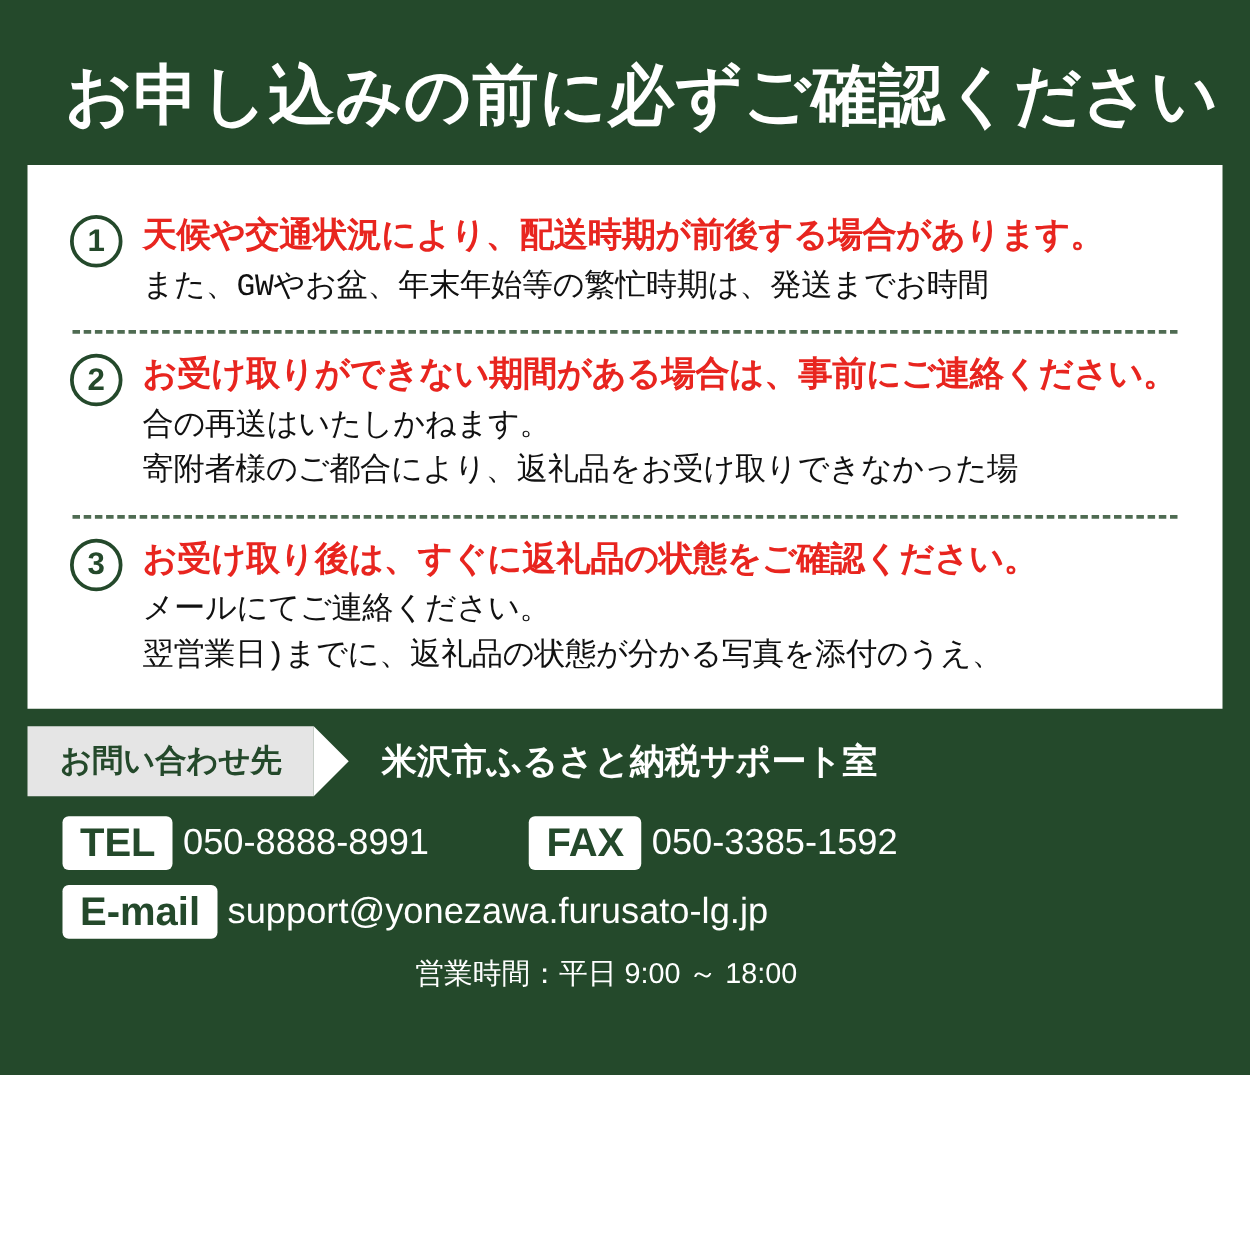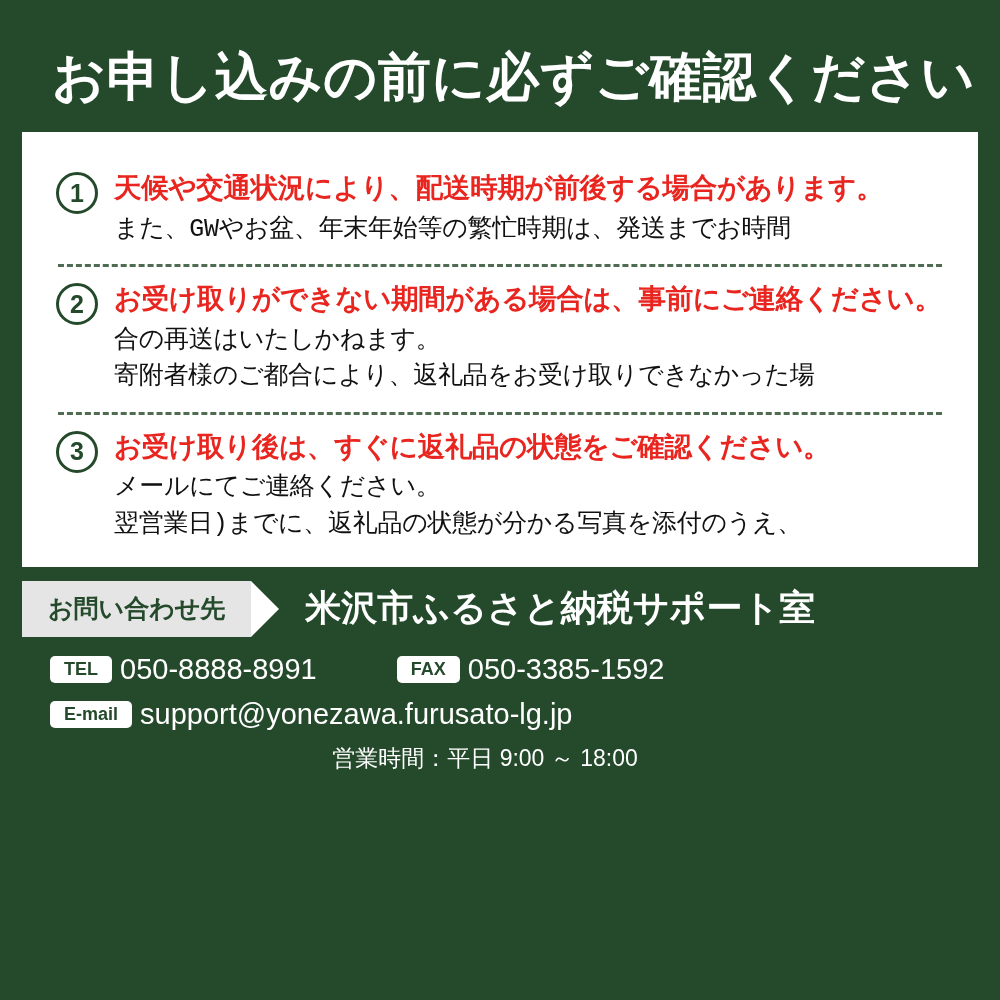--- a/index.html
+++ b/index.html
@@ -9,21 +9,21 @@
   body {
     width: 1000px;
     height: 1000px;
     background: #ffffff;
     font-family: "Liberation Sans", sans-serif;
     overflow: hidden;
   }
   .poster {
     position: relative;
     width: 1000px;
-    height: 1000px;
+    height: 860px;
     background: #24492b;
     box-sizing: border-box;
     padding: 22px 22px 0 22px;
   }
   .title {
     color: #ffffff;
     font-size: 53px;
     font-weight: bold;
     letter-spacing: 0.5px;
     line-height: 1.1;
@@ -108,39 +108,39 @@
     right: -28px;
     top: 0;
     width: 0;
     height: 0;
     border-top: 28px solid transparent;
     border-bottom: 28px solid transparent;
     border-left: 28px solid #ffffff;
   }
   .contact-office {
     color: #ffffff;
-    font-size: 36px;
+    font-size: 28px;
     font-weight: bold;
     margin-left: 54px;
     white-space: nowrap;
   }
   .contact-rows {
     margin-top: 16px;
     padding-left: 28px;
   }
   .crow {
     display: flex;
     align-items: center;
     margin-bottom: 12px;
   }
   .tag {
     background: #ffffff;
     color: #24492b;
     font-weight: bold;
-    font-size: 18px;
+    font-size: 32px;
     padding: 3px 14px;
     border-radius: 5px;
     white-space: nowrap;
   }
   .val {
     color: #ffffff;
     font-size: 29px;
     font-weight: normal;
     margin-left: 8px;
     white-space: nowrap;

